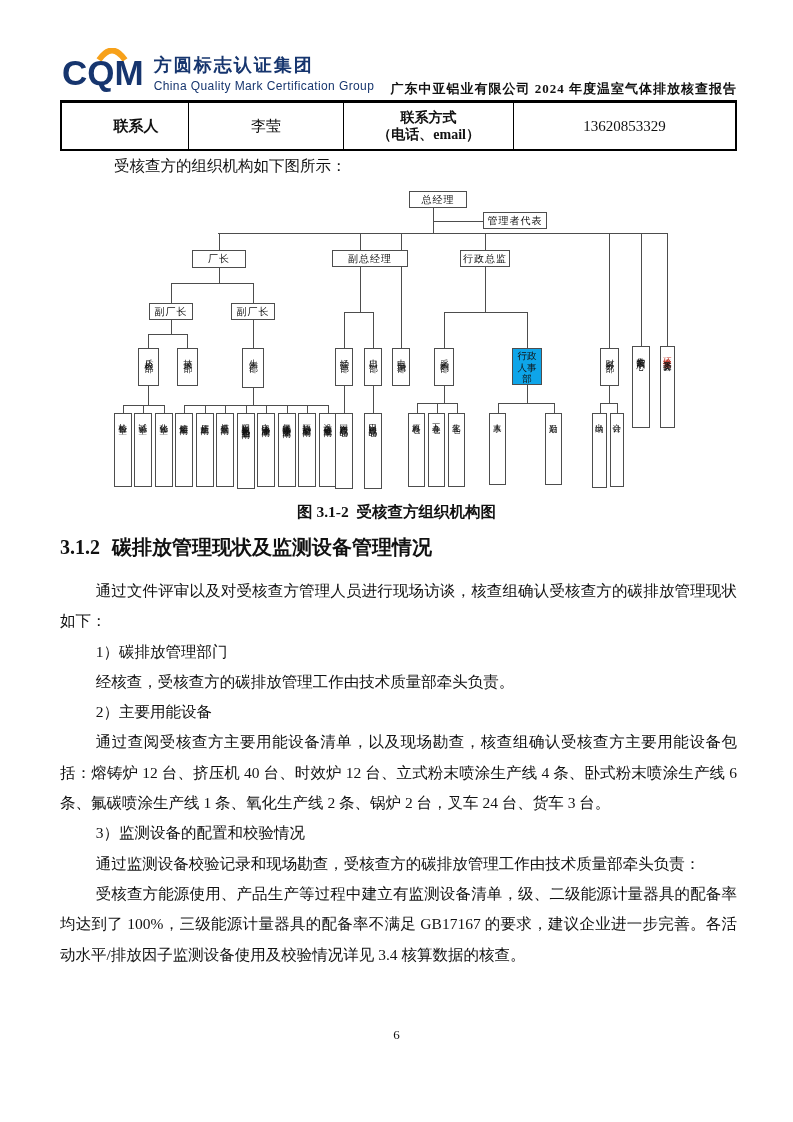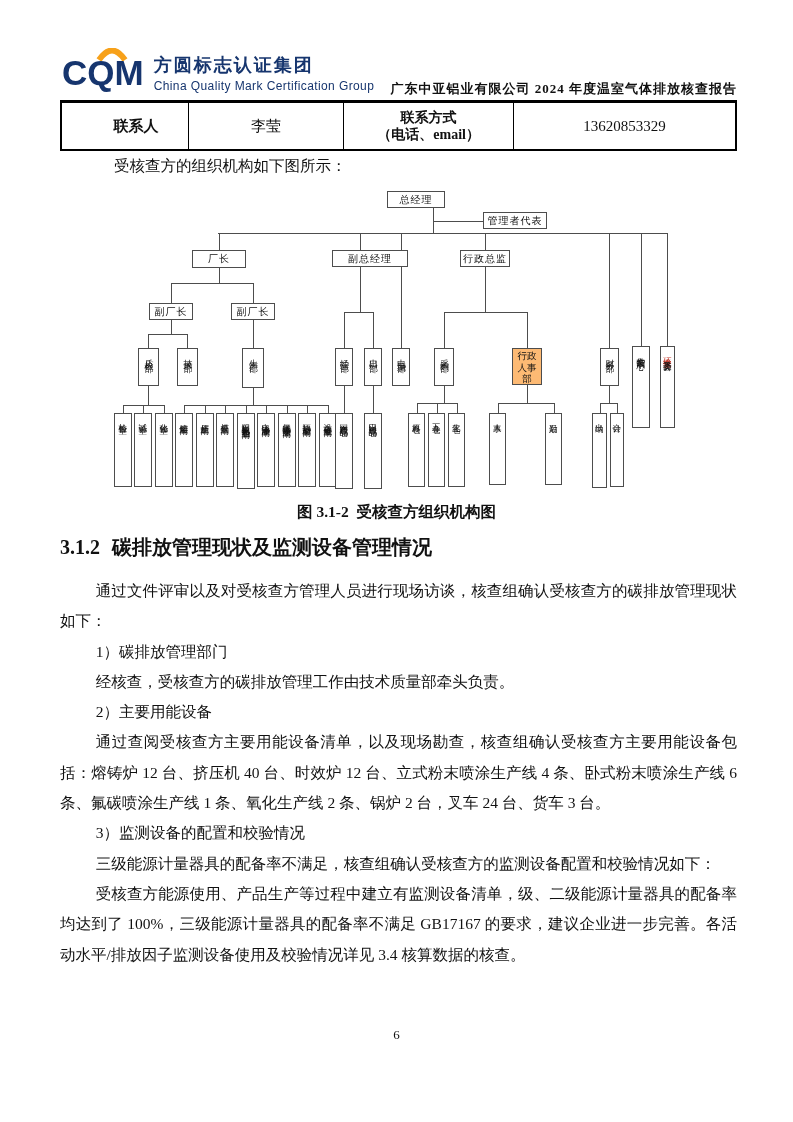--- a/index.html
+++ b/index.html
@@ -39,21 +39,21 @@
   .obox{position:absolute;border:1px solid #4d4d4d;background:#fff;box-sizing:border-box;
         display:flex;align-items:center;justify-content:center;font-size:10px;
         letter-spacing:1px;white-space:nowrap;}
   .vbox{position:absolute;border:1px solid #4d4d4d;background:#fff;box-sizing:border-box;
         display:flex;justify-content:center;padding-top:3px;}
   .vbox span{writing-mode:vertical-rl;text-orientation:upright;font-size:9px;
              line-height:1;letter-spacing:2px;}
   .vbox.sm span{font-size:8.5px;letter-spacing:1px;}
   .vbox i{font-style:normal;}
   .vbox .red{color:#c0392b;}
-  .hrbox{position:absolute;border:1px solid #4d4d4d;background:#fdba74;box-sizing:border-box;
+  .hrbox{position:absolute;border:1px solid #4d4d4d;background:#0ea5e9;box-sizing:border-box;
          font-size:9.5px;line-height:11.5px;text-align:center;padding-top:2px;}
 </style>
 </head>
 <body>
 
 <div class="page">
 
   <div class="abs logo" style="left:62px;top:52px;">
     <div class="cqm-block">
       <svg class="arc" width="34" height="13">
@@ -134,21 +134,21 @@
   <div class="l" style="left:457px;top:403px;width:1px;height:10px;"></div>
   <div class="l" style="left:527px;top:385px;width:1px;height:18px;"></div>
   <div class="l" style="left:498px;top:403px;width:56px;height:1px;"></div>
   <div class="l" style="left:498px;top:403px;width:1px;height:10px;"></div>
   <div class="l" style="left:554px;top:403px;width:1px;height:10px;"></div>
   <div class="l" style="left:609px;top:386px;width:1px;height:17px;"></div>
   <div class="l" style="left:600px;top:403px;width:18px;height:1px;"></div>
   <div class="l" style="left:600px;top:403px;width:1px;height:10px;"></div>
   <div class="l" style="left:617px;top:403px;width:1px;height:10px;"></div>
 
-  <div class="obox" style="left:387px;top:191px;width:58px;height:17px;">
+  <div class="obox" style="left:409px;top:191px;width:58px;height:17px;">
       <span>总经理</span>
     </div>
   <div class="obox" style="left:483px;top:212px;width:64px;height:17px;">
       <span>管理者代表</span>
     </div>
   <div class="obox" style="left:192px;top:250px;width:54px;height:18px;">
       <span>厂长</span>
     </div>
   <div class="obox" style="left:332px;top:250px;width:76px;height:17px;">
       <span>副总经理</span>
@@ -261,19 +261,19 @@
   <div class="abs" style="left:60px;top:534px;width:677px;">
     <div class="sec-head">
       <span class="num">3.1.2</span><span>碳排放管理现状及监测设备管理情况</span>
     </div>
     <p class="body-p">通过文件评审以及对受核查方管理人员进行现场访谈，核查组确认受核查方的碳排放管理现状如下：</p>
     <p class="body-p">1）碳排放管理部门</p>
     <p class="body-p">经核查，受核查方的碳排放管理工作由技术质量部牵头负责。</p>
     <p class="body-p">2）主要用能设备</p>
     <p class="body-p">通过查阅受核查方主要用能设备清单，以及现场勘查，核查组确认受核查方主要用能设备包括：熔铸炉 12 台、挤压机 40 台、时效炉 12 台、立式粉末喷涂生产线 4 条、卧式粉末喷涂生产线 6 条、氟碳喷涂生产线 1 条、氧化生产线 2 条、锅炉 2 台，叉车 24 台、货车 3 台。</p>
     <p class="body-p">3）监测设备的配置和校验情况</p>
-    <p class="body-p">三级能源计量器具的配备率不满足，核查组确认受核查方的监测设备配置和校验情况如下：</p>
+    <p class="body-p">通过监测设备校验记录和现场勘查，受核查方的碳排放管理工作由技术质量部牵头负责：</p>
     <p class="body-p">受核查方能源使用、产品生产等过程中建立有监测设备清单，级、二级能源计量器具的配备率均达到了 100%，三级能源计量器具的配备率不满足 GB17167 的要求，建议企业进一步完善。各活动水平/排放因子监测设备使用及校验情况详见 3.4 核算数据的核查。</p>
   </div>
 
   <div class="abs pageno" style="left:0;top:1027px;width:793px;">6</div>
 
 </div>
 
 </body></html>

